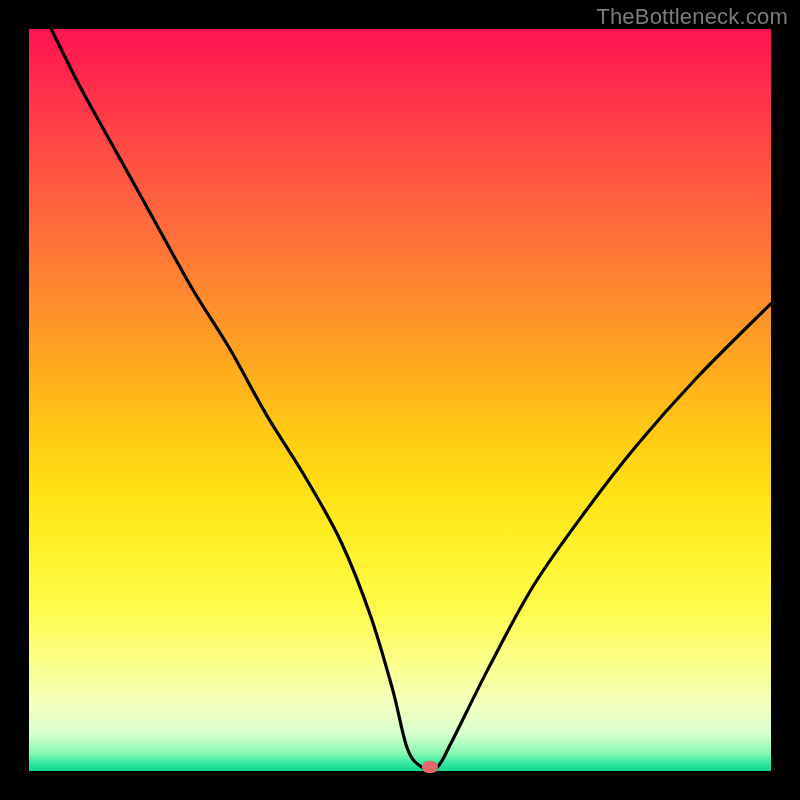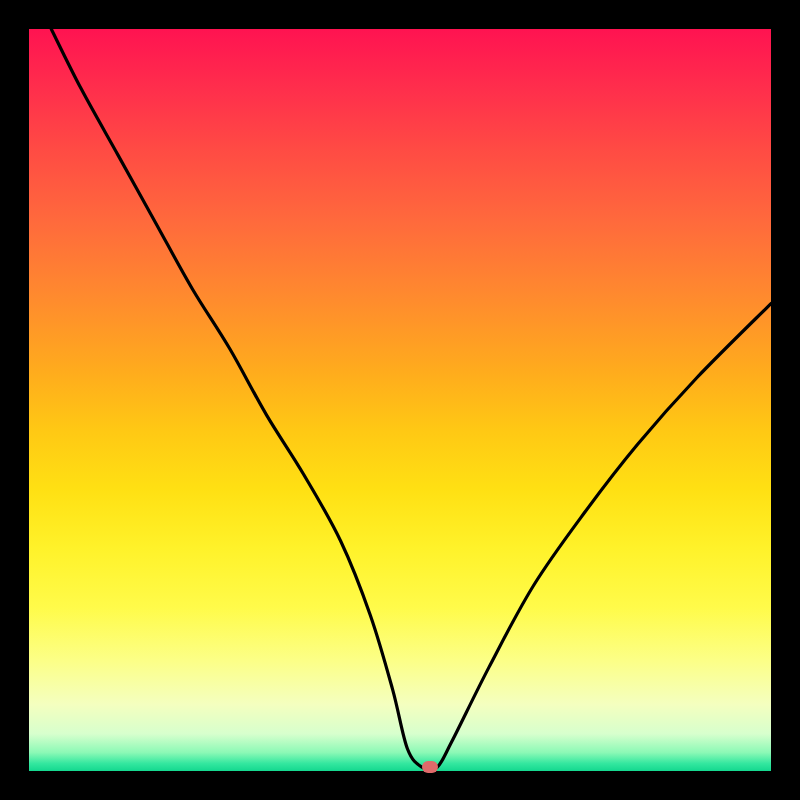--- a/index.html
+++ b/index.html
@@ -69,19 +69,20 @@
     height: 12px;
     border-radius: 6px;
     background: #e06a6a;
     transform: translate(-50%, -50%);
   }
 </style>
 </head>
 <body>
 
 <div class="frame">
+  <div class="watermark">TheBottleneck.com</div>
   <div class="plot">
     <svg viewBox="0 0 742 742">
       <path id="curve-path" fill="none" stroke="#000000" stroke-width="3.2" stroke-linejoin="round" stroke-linecap="round" d="M 22.26 0.00 C 27.21 9.89, 40.81 38.34, 51.94 59.36 C 63.07 80.38, 76.67 103.88, 89.04 126.14 C 101.41 148.40, 113.77 170.66, 126.14 192.92 C 138.51 215.18, 150.87 238.68, 163.24 259.70 C 175.61 280.72, 187.97 298.04, 200.34 319.06 C 212.71 340.08, 225.07 364.82, 237.44 385.84 C 249.81 406.86, 262.17 424.18, 274.54 445.20 C 286.91 466.22, 300.51 488.48, 311.64 511.98 C 322.77 535.48, 332.66 561.45, 341.32 586.18 C 349.98 610.91, 357.40 638.12, 363.58 660.38 C 369.76 682.64, 373.47 706.75, 378.42 719.74 C 383.37 732.73, 388.31 735.20, 393.26 738.29 C 398.21 741.38, 403.15 742.62, 408.10 738.29 C 413.05 733.96, 414.28 729.02, 422.94 712.32 C 431.60 695.63, 446.44 664.09, 460.04 638.12 C 473.64 612.15, 488.48 582.47, 504.56 556.50 C 520.64 530.53, 539.19 505.80, 556.50 482.30 C 573.81 458.80, 589.89 437.78, 608.44 415.52 C 626.99 393.26, 645.54 372.24, 667.80 348.74 C 690.06 325.24, 729.63 286.91, 742.00 274.54"></path>
     </svg>
     <div id="marker" class="marker" style="left: 400.68px; top: 738.29px; background: rgb(224, 106, 106);"></div>
   </div>
 </div>
 
 </body></html>

